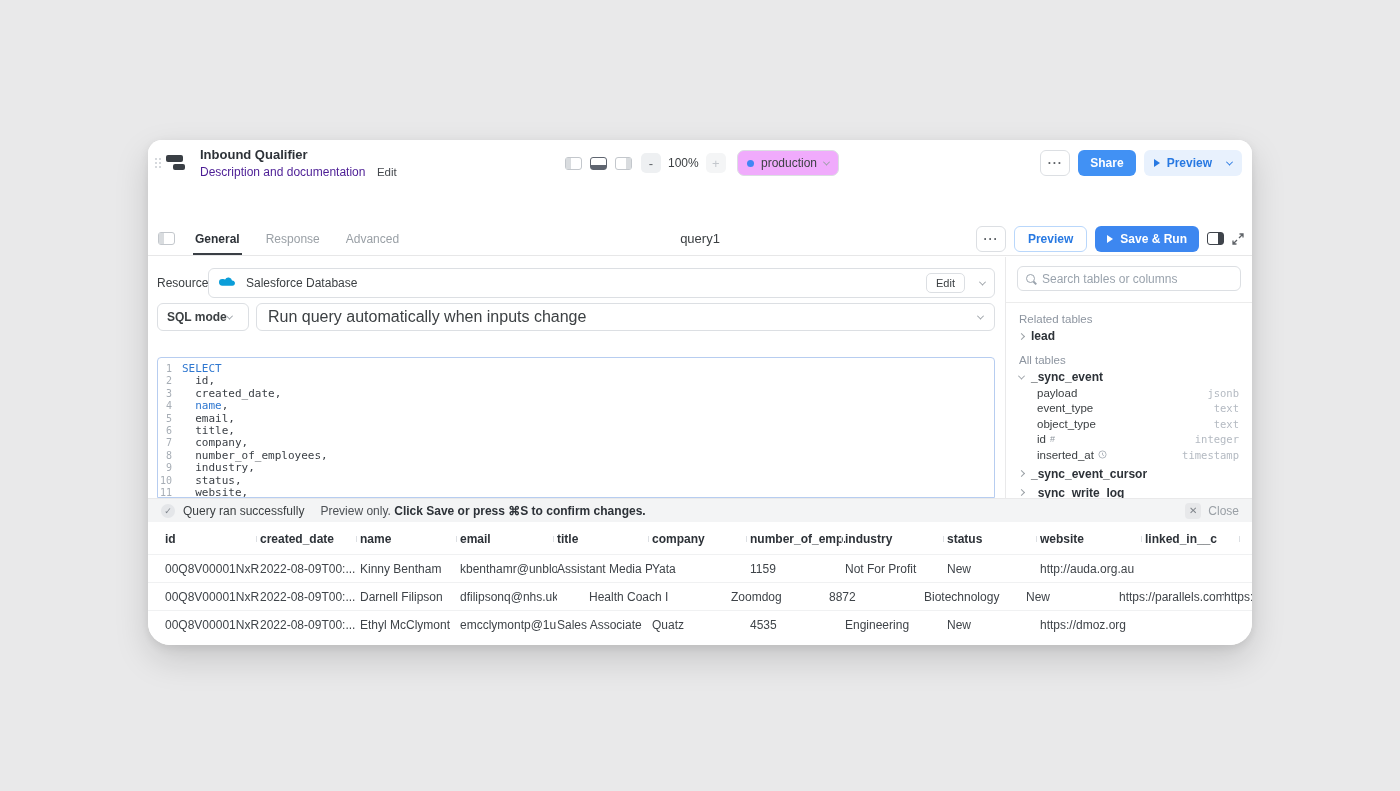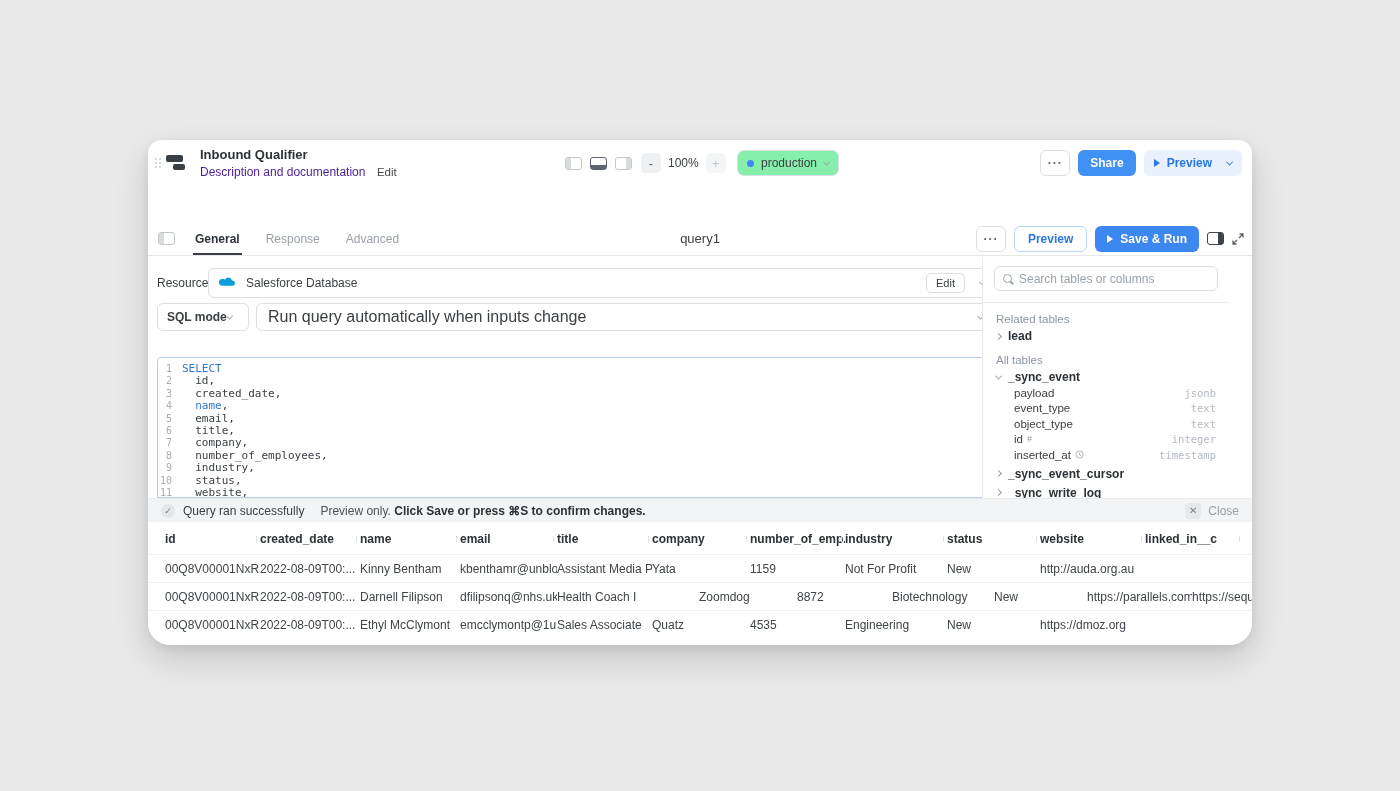--- a/index.html
+++ b/index.html
@@ -30,21 +30,21 @@
   .picon.pright::before { content:''; position:absolute; right:0; top:0; bottom:0; width:5px; background:#d9dcdf; }
   .picon.prightdark { border-color:#3f444b; }
   .picon.prightdark::before { content:''; position:absolute; right:0; top:0; bottom:0; width:5px; background:#3f444b; }
   .panel-icons { position:absolute; left:417px; display:flex; gap:8px; align-items:center; }
 
   .zoom-group { position:absolute; left:493px; display:flex; align-items:center; gap:7px; }
   .zbtn { width:20px; height:20px; border-radius:5px; background:#eef0f2; color:#5f6368; font-size:13px; display:flex; align-items:center; justify-content:center; }
   .zbtn.plus { color:#c3c7cc; background:#f4f5f6; }
   .zoom-level { font-size:12px; color:#3c4043; }
 
-  .env-select { position:absolute; left:589px; height:26px; border:1px solid #dcdfe3; border-radius:7px; display:flex; align-items:center; padding:0 9px; gap:7px; background:#86efac; }
+  .env-select { position:absolute; left:589px; height:26px; border:1px solid #dcdfe3; border-radius:7px; display:flex; align-items:center; padding:0 9px; gap:7px; background:#f0abfc; }
   .env-dot { width:7px; height:7px; border-radius:50%; background:#4285f4; }
   .env-label { font-size:12px; color:#3c4043; }
 
   .chv { display:inline-block; width:5px; height:5px; border-right:1.5px solid #9aa0a6; border-bottom:1.5px solid #9aa0a6; }
   .chv.down { transform:rotate(45deg) translate(-1px,-1px); }
   .chv.right { transform:rotate(-45deg); }
   .chv.blue { border-color:#2879e2; }
 
   .header-right { position:absolute; right:10px; display:flex; align-items:center; gap:8px; }
   .more-btn { height:26px; min-width:30px; border:1px solid #dcdfe3; border-radius:6px; background:#fff; color:#5f6368; font-size:12px; font-weight:700; letter-spacing:1px; display:flex; align-items:center; justify-content:center; padding:0 6px; }
@@ -87,21 +87,21 @@
   .mode-select { width:92px; height:28px; border:1px solid #dcdfe3; border-radius:6px; display:flex; align-items:center; padding:0 9px; font-size:12px; font-weight:600; color:#3c4043; background:#fff; }
   .run-select { flex:1; height:28px; border:1px solid #dcdfe3; border-radius:6px; display:flex; align-items:center; justify-content:space-between; padding:0 11px; font-size:16px; color:#3c4043; background:#fff; }
 
   .editor { position:absolute; left:9px; top:100px; width:838px; bottom:0; border:1px solid #b7cdf0; border-radius:4px 4px 0 0; background:#fff; overflow:hidden; padding-top:5px; }
   .cl { display:flex; height:12.4px; line-height:12.4px; }
   .ln { width:24px; text-align:right; padding-right:10px; color:#a6adb5; font-size:10px; font-family:"DejaVu Sans Mono", monospace; flex:none; }
   .ct { font-size:11px; color:#3a3f45; font-family:"DejaVu Sans Mono", monospace; white-space:pre; }
   .kw { color:#2e77d0; }
 
   
-  .sidebar { position:absolute; left:834px; top:0; width:247px; height:100%; border-left:1px solid #e9e9ea; background:#fff; overflow:hidden; }
+  .sidebar { position:absolute; left:857px; top:0; width:247px; height:100%; border-left:1px solid #e9e9ea; background:#fff; overflow:hidden; }
   .search-box { margin:9px 11px 0 11px; height:25px; border:1px solid #dcdfe3; border-radius:6px; display:flex; align-items:center; padding:0 8px; gap:7px; }
   .mag { width:9px; height:9px; border:1.5px solid #9aa3ad; border-radius:50%; position:relative; flex:none; }
   .mag::after { content:''; position:absolute; width:4px; height:1.5px; background:#9aa3ad; transform:rotate(45deg); right:-3px; bottom:-1px; }
   .search-input { border:none; outline:none; font-size:12px; color:#3c4043; width:100%; font-family:"Liberation Sans", sans-serif; }
   .search-input::placeholder { color:#9aa3ad; }
   .sb-divider { margin-top:11px; height:1px; background:#ececec; }
   .sb-label { margin:10px 13px 0 13px; font-size:11.5px; color:#8d95a0; }
   .sb-trow { display:flex; align-items:center; gap:7px; padding:0 13px; height:16px; margin-top:3px; font-size:12px; font-weight:700; color:#2d3238; }
   .sb-trow .chv { flex:none; }
   .sb-crow { display:flex; align-items:center; padding:0 13px 0 31px; height:15.5px; font-size:11.5px; color:#3c4043; gap:4px; }
@@ -382,21 +382,21 @@
           <div class="rt-cell" style="width: 102px;">Not For Profit</div>
           <div class="rt-cell" style="width: 93px;">New</div>
           <div class="rt-cell" style="width: 105px;">http://auda.org.au</div>
           <div class="rt-cell" style="width: 98px;"></div>
         </div>
         <div class="rt-row">
           <div class="rt-cell" style="width: 95px;">00Q8V00001NxR...</div>
           <div class="rt-cell" style="width: 100px;">2022-08-09T00:...</div>
           <div class="rt-cell" style="width: 100px;">Darnell Filipson</div>
           <div class="rt-cell" style="width: 97px;">dfilipsonq@nhs.uk</div>
-          <div class="rt-cell" style="width: 95px;">Health Coach I</div>
+          <div class="rt-cell" style="width: 95px; margin-left: 32px;">Health Coach I</div>
           <div class="rt-cell" style="width: 98px; margin-left: 47px;">Zoomdog</div>
           <div class="rt-cell" style="width: 95px;">8872</div>
           <div class="rt-cell" style="width: 102px;">Biotechnology</div>
           <div class="rt-cell" style="width: 93px;">New</div>
           <div class="rt-cell" style="width: 105px;">https://parallels.com</div>
           <div class="rt-cell" style="width: 98px;">https://sequin.io</div>
         </div>
         <div class="rt-row">
           <div class="rt-cell" style="width: 95px;">00Q8V00001NxR...</div>
           <div class="rt-cell" style="width: 100px;">2022-08-09T00:...</div>

